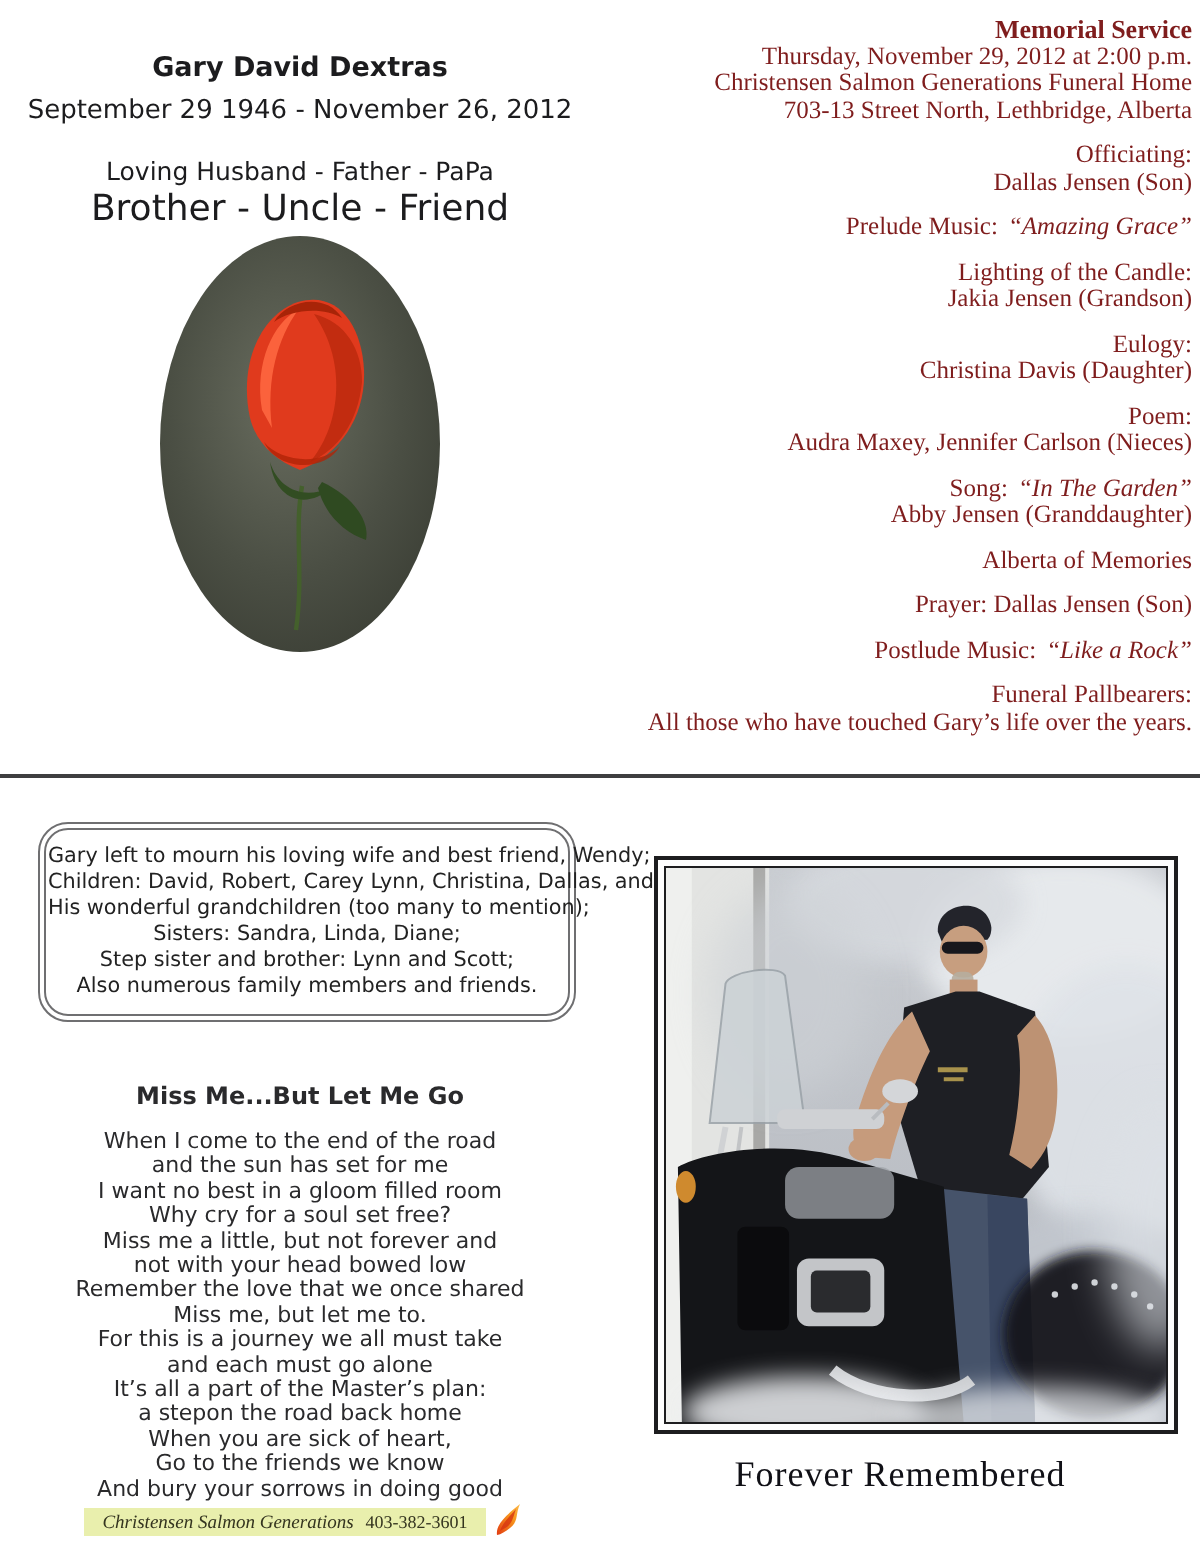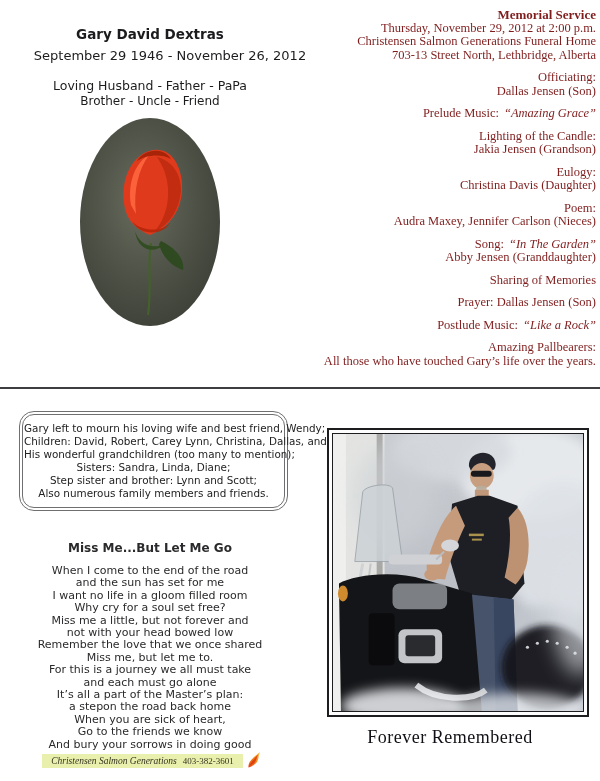--- a/index.html
+++ b/index.html
@@ -2,23 +2,23 @@
 <html><head>
 <meta charset="utf-8">
 <style>
   html,body{margin:0;padding:0;background:#ffffff;}
   .page{position:relative;width:600px;height:781px;background:#ffffff;overflow:hidden;
         font-family:"DejaVu Sans",sans-serif;}
 
   
   .tl{position:absolute;left:0;top:0;width:300px;height:387px;text-align:center;color:#1c1c1e;}
   .tl .name{position:absolute;top:26px;left:0;width:100%;font-size:13.5px;font-weight:bold;}
-  .tl .dates{position:absolute;top:48px;left:0;width:100%;font-size:13px;padding-left:20px;}
+  .tl .dates{position:absolute;top:48px;left:0;width:100%;font-size:13px;}
   .tl .trib1{position:absolute;top:78px;left:0;width:100%;font-size:12.5px;}
-  .tl .trib2{position:absolute;top:94px;left:0;width:100%;font-size:12px;}
+  .tl .trib2{position:absolute;top:94px;left:0;width:100%;font-size:18px;}
   .rose-wrap{position:absolute;left:79px;top:117px;width:142px;height:210px;}
   .rose-wrap svg{display:block;width:100%;height:100%;}
 
   
   .tr{position:absolute;left:300px;top:0;width:300px;height:387px;box-sizing:border-box;
       padding:8px 4px 0 4px;font-family:"Liberation Serif",serif;font-size:12.5px;
       line-height:13.5px;text-align:right;color:#7f1d1d;}
   .tr .grp{margin:0 0 9px 0;}
   .tr .ttl{font-weight:bold;font-size:13px;}
   .song{font-style:italic;margin-left:5px;}
@@ -109,30 +109,30 @@
     </div>
     <div class="grp">
       <div>Poem:</div>
       <div>Audra Maxey, Jennifer Carlson (Nieces)</div>
     </div>
     <div class="grp">
       <div><span>Song:</span><span class="song">“In The Garden”</span></div>
       <div>Abby Jensen (Granddaughter)</div>
     </div>
     <div class="grp">
-      <div>Sharing of Memories</div>
+      <div>Alberta of Memories</div>
     </div>
     <div class="grp">
       <div>Prayer: Dallas Jensen (Son)</div>
     </div>
     <div class="grp">
       <span>Postlude Music:</span><span class="song">“Like a Rock”</span>
     </div>
     <div class="grp">
-      <div>Amazing Pallbearers:</div>
+      <div>Funeral Pallbearers:</div>
       <div>All those who have touched Gary’s life over the years.</div>
     </div>
   </section>
 
   <div class="divider"></div>
 
   <section class="bl">
     <div class="family-box">
       <div class="family-inner">
         <div class="fl">Gary left to mourn his loving wife and best friend, Wendy;</div>
@@ -141,21 +141,21 @@
         <div class="fl">Sisters:  Sandra, Linda, Diane;</div>
         <div class="fl">Step sister and brother:  Lynn and Scott;</div>
         <div class="fl">Also numerous family members and friends.</div>
       </div>
     </div>
 
     <div class="poem">
       <div class="poem-title">Miss Me...But Let Me Go</div>
       <div class="poem-line">When I come to the end of the road</div>
       <div class="poem-line">and the sun has set for me</div>
-      <div class="poem-line">I want no life in a gloom filled room</div>
+      <div class="poem-line">I want no best in a gloom filled room</div>
       <div class="poem-line">Why cry for a soul set free?</div>
       <div class="poem-line">Miss me a little, but not forever and</div>
       <div class="poem-line">not with your head bowed low</div>
       <div class="poem-line">Remember the love that we once shared</div>
       <div class="poem-line">Miss me, but let me to.</div>
       <div class="poem-line">For this is a journey we all must take</div>
       <div class="poem-line">and each must go alone</div>
       <div class="poem-line">It’s all a part of the Master’s plan:</div>
       <div class="poem-line">a stepon the road back home</div>
       <div class="poem-line">When you are sick of heart,</div>

